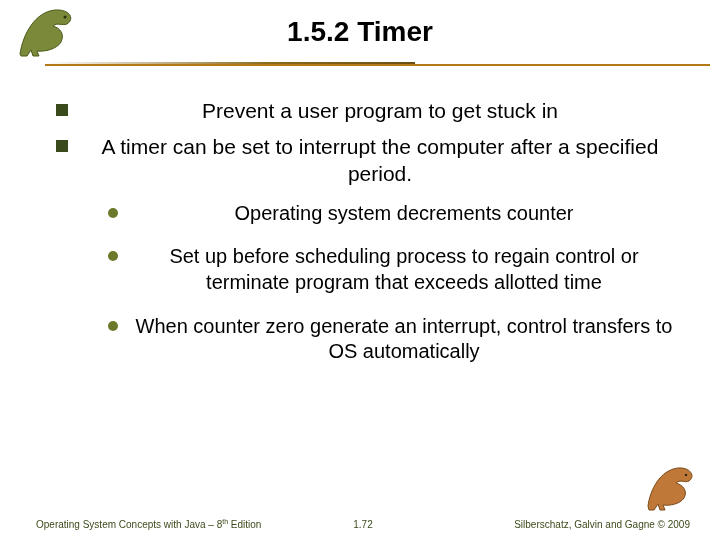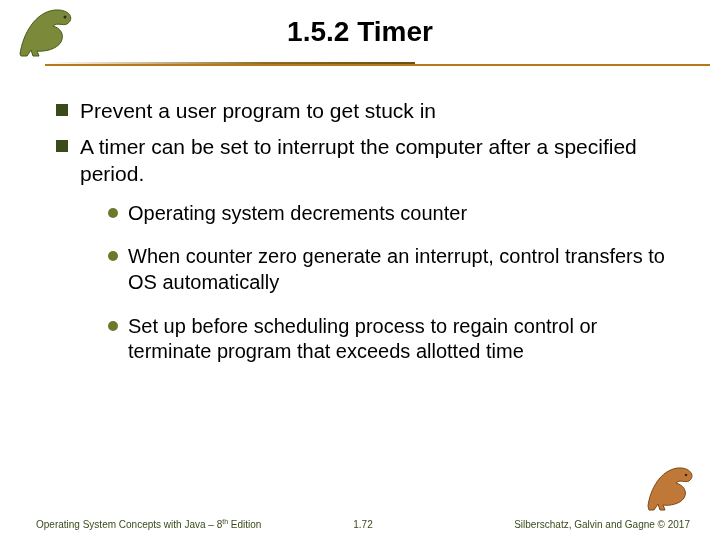--- a/index.html
+++ b/index.html
@@ -68,20 +68,21 @@
     list-style: none;
     padding-left: 22px;
     margin: 0;
   }
   ul.lvl1 > li {
     position: relative;
     font-size: 21px;
     line-height: 1.25;
     margin-bottom: 10px;
     padding-left: 18px;
+    text-align: center;
   }
   ul.lvl1 > li::before {
     content: "";
     position: absolute;
     left: -6px;
     top: 6px;
     width: 12px;
     height: 12px;
     background: #3a4a1a;
   }
@@ -176,33 +177,33 @@
 
   <div class="body">
     <ul class="lvl1">
       <li>
         <span>Prevent a user program to get stuck in</span>
       </li>
       <li>
         <span>A timer can be set to interrupt the computer after a specified period.</span>
         <ul class="lvl2b">
           <li><span>Operating system decrements counter</span></li>
+          <li><span>Set up before scheduling process to regain control or terminate program that exceeds allotted time</span></li>
           <li><span>When counter zero generate an interrupt, control transfers to OS automatically</span></li>
-          <li><span>Set up before scheduling process to regain control or terminate program that exceeds allotted time</span></li>
         </ul>
       </li>
     </ul>
   </div>
 
   <svg class="dino-br" viewBox="0 0 58 48">
     <path d="M4 42 C 6 26, 16 6, 34 4 C 46 3, 52 12, 45 17 C 41 19, 36 15, 32 19 C 39 21, 44 27, 40 34 C 36 40, 26 42, 19 41 L 21 46 L 16 46 L 14 40 L 10 46 L 5 46 Z" fill="#c07838" stroke="#7a4a1a" stroke-width="1"></path>
     <circle cx="42" cy="11" r="1.3" fill="#3a2a10"></circle>
   </svg>
 
   <div class="footer">
     <div class="left">
       <span>Operating System Concepts with Java – 8</span><sup>th</sup><span> Edition</span>
     </div>
     <div class="center">1.72</div>
-    <div class="right">Silberschatz, Galvin and Gagne © 2017</div>
+    <div class="right">Silberschatz, Galvin and Gagne © 2009</div>
   </div>
 
 </div>
 
 </body></html>

